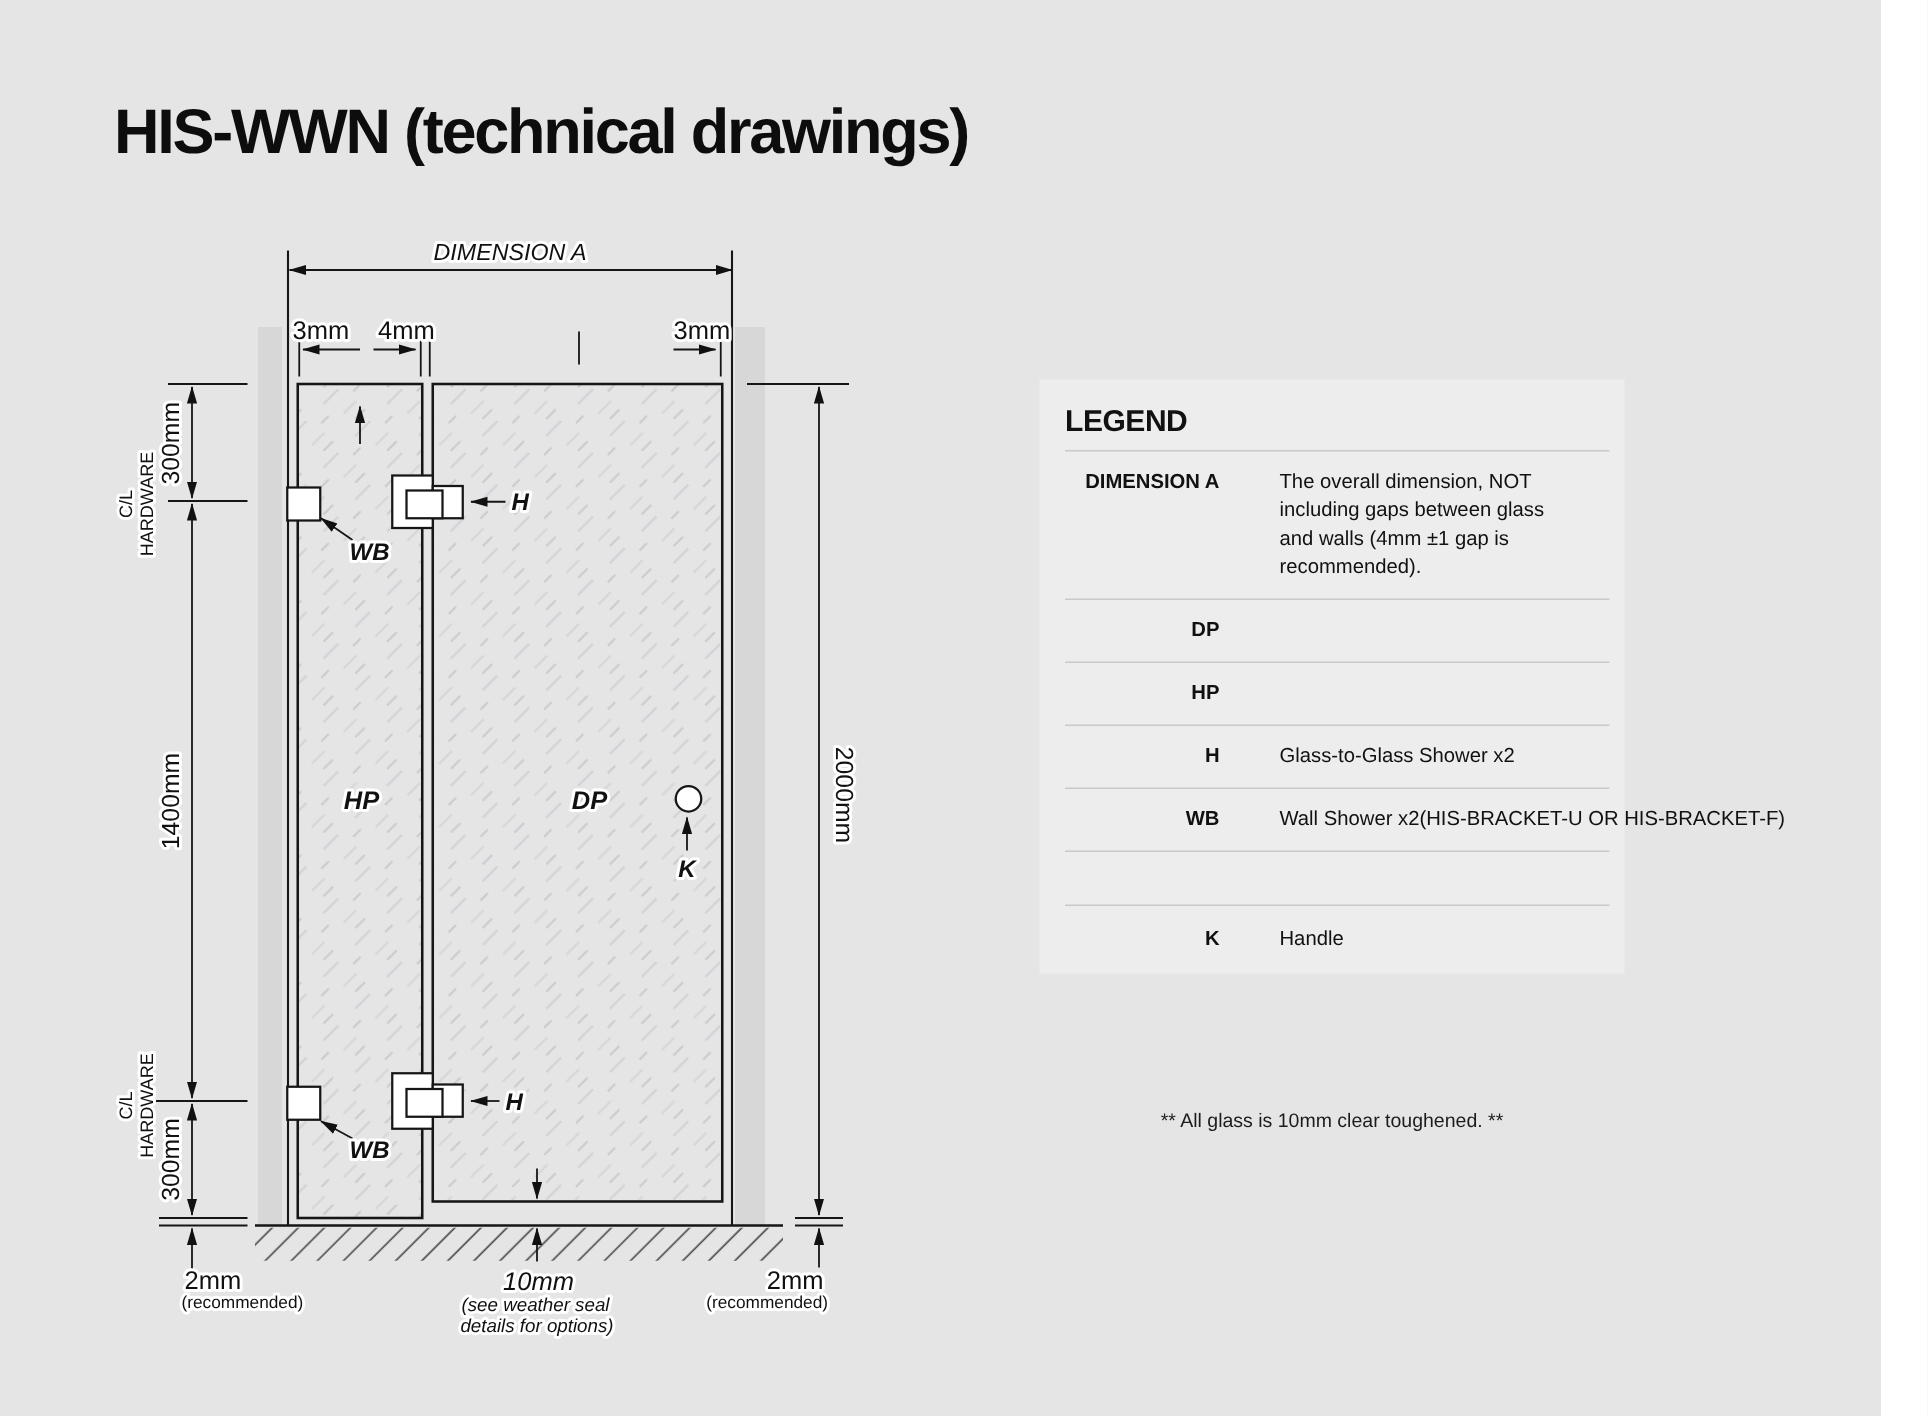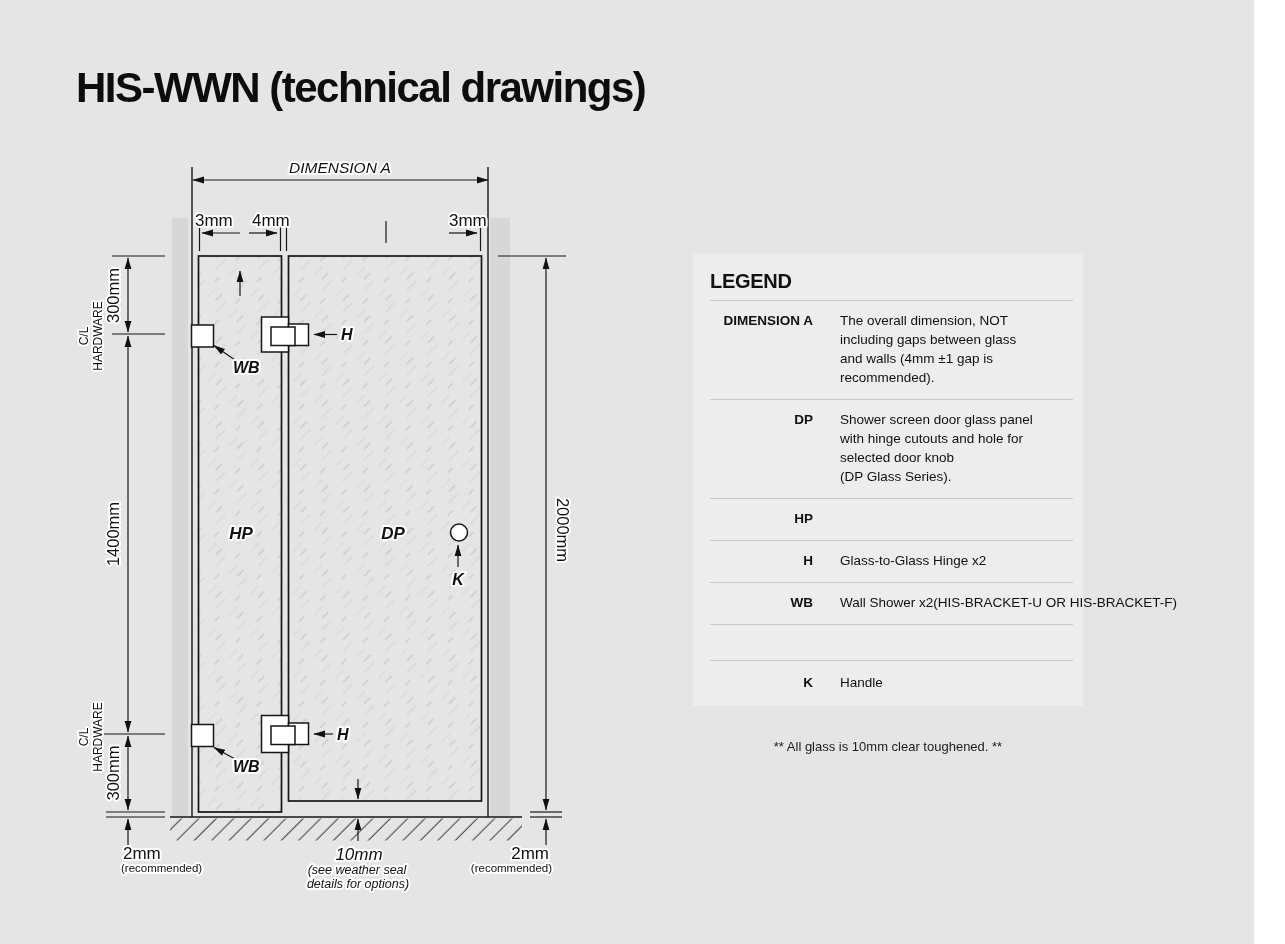--- a/index.html
+++ b/index.html
@@ -29,21 +29,21 @@
 
   
   .legend{position:absolute;left:693px;top:253px;width:390px;background:#ededed;
           padding:4px 10px 0 17px;box-sizing:border-box;}
   .legend-title{font-size:20px;font-weight:bold;letter-spacing:-0.3px;
           padding:13px 0 7px 0;border-bottom:1px solid #c9c9c9;}
   .legend-row{display:flex;align-items:flex-start;padding:10px 0 12px 0;min-height:36px;
           box-sizing:border-box;border-bottom:1px solid #c9c9c9;}
   .legend-row.last{border-bottom:none;padding:12px 0 14px 0;}
   .legend-term{flex:0 0 103px;text-align:right;font-weight:bold;font-size:13.5px;line-height:19px;}
-  .legend-desc{flex:1;margin-left:27px;font-size:13.5px;line-height:19px;white-space:pre-line;}
+  .legend-desc{flex:1;margin-left:40px;font-size:13.5px;line-height:19px;white-space:pre-line;}
   .legend-desc.nowrap{white-space:nowrap;overflow:visible;}
   .legend-footnote{position:absolute;left:693px;top:739px;width:390px;text-align:center;
           font-size:13px;color:#1c1c1c;}
 </style>
 </head>
 <body>
 
 <div class="page">
 
   <h1 class="page-title">HIS-WWN (technical drawings)</h1>
@@ -181,31 +181,27 @@
 
     <div class="legend-row">
       <span class="legend-term">DIMENSION A</span>
       <span class="legend-desc">The overall dimension, NOT
 including gaps between glass
 and walls (4mm ±1 gap is
 recommended).</span>
     </div>
     <div class="legend-row">
       <span class="legend-term">DP</span>
-      <span class="legend-desc">Shower screen door glass panel
-with hinge cutouts and hole for
-selected door knob
-(DP Glass Series).</span>
     </div>
     <div class="legend-row">
       <span class="legend-term">HP</span>
     </div>
     <div class="legend-row">
       <span class="legend-term">H</span>
-      <span class="legend-desc">Glass-to-Glass Hinge x2</span>
+      <span class="legend-desc">Glass-to-Glass Shower x2</span>
     </div>
     <div class="legend-row">
       <span class="legend-term">WB</span>
       <span class="legend-desc nowrap">Wall Shower x2(HIS-BRACKET-U OR HIS-BRACKET-F)</span>
     </div>
     <div class="legend-row">
       <span class="legend-term"></span>
       <span class="legend-desc"></span>
     </div>
     <div class="legend-row last">

